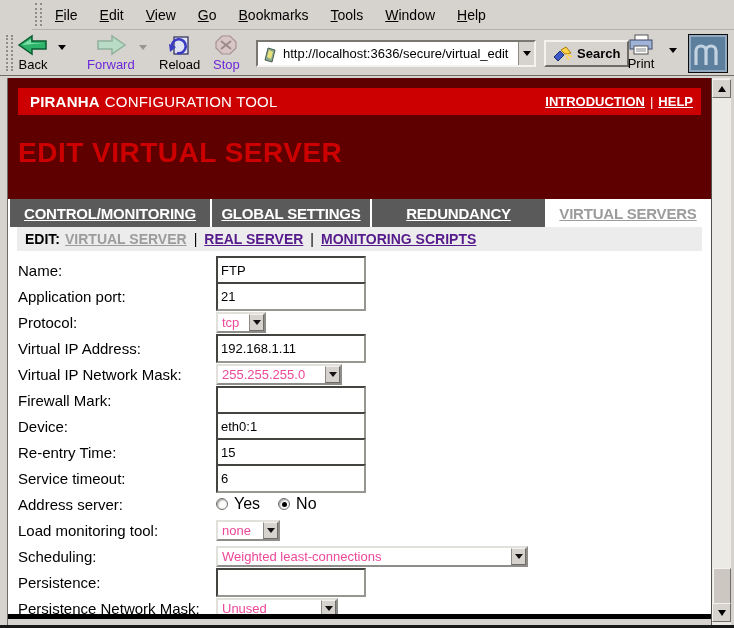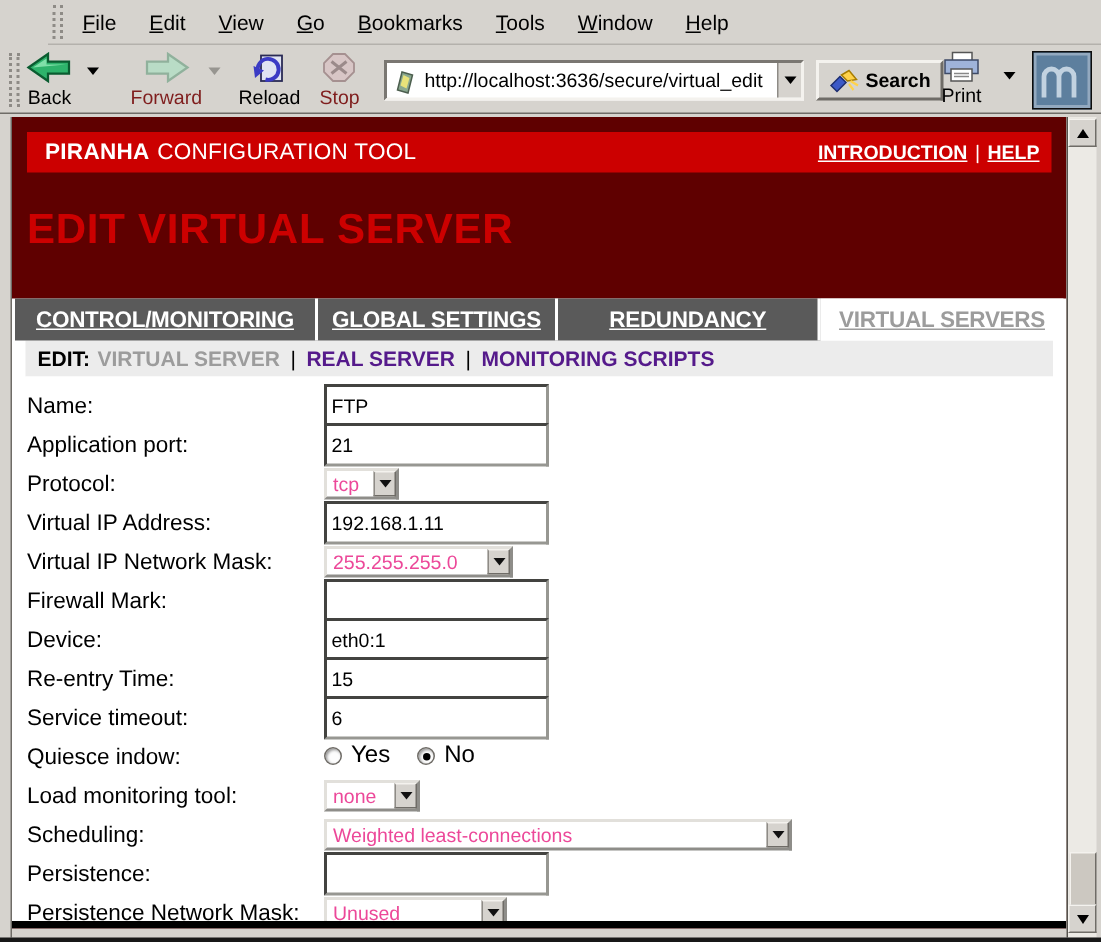--- a/index.html
+++ b/index.html
@@ -13,21 +13,21 @@
   .grip { width:7px; height:80%; margin:0 8px 0 3px; border-left:2px dotted #8e8b86; border-right:2px dotted #8e8b86; }
   .menu-item { font-size:14px; color:#000; margin-right:12px; padding:2px 5px; cursor:default; white-space:nowrap; }
   .menu-item u { text-decoration:underline; }
 
   
   .toolbar { position:absolute; top:31px; left:0; right:0; height:45px; background:#d6d3ce;
              border-bottom:1px solid #6f6c67; }
   .toolbar .grip { position:absolute; left:3px; top:4px; height:36px; }
   .tbtn { position:absolute; top:2px; display:flex; flex-direction:column; align-items:center; padding:1px 3px; }
   .tbtn .lbl { font-size:13px; color:#000; margin-top:1px; }
-  .tbtn.disabled .lbl { color:#7f1d1d; }
+  .tbtn.disabled .lbl { color:#6d28d9; }
   .caret { width:0; height:0; border-left:4px solid transparent; border-right:4px solid transparent;
            border-top:5px solid #000; }
   .caret.dim { border-top-color:#979590; }
   .urlbar { position:absolute; left:256px; top:9px; width:280px; height:27px; background:#fff;
             border:2px solid; border-color:#7a7772 #f4f2ee #f4f2ee #7a7772; display:flex; align-items:center; }
   .urlbar input { flex:1; border:none; outline:none; font-size:13px; font-family:"Liberation Sans",sans-serif;
                   color:#000; background:#fff; min-width:0; padding:0 2px; }
   .url-drop { width:16px; height:100%; background:#d6d3ce; border-left:1px solid #8e8b86;
               display:flex; align-items:center; justify-content:center; }
   .searchbtn { position:absolute; left:544px; top:9px; height:27px; padding:0 7px; background:#d6d3ce;
@@ -59,21 +59,21 @@
   .tabs { display:flex; height:28px; margin:0 2px; }
   .tab { background:#5a5a5a; color:#fff; font-size:15px; font-weight:bold; text-decoration:underline;
          display:flex; align-items:center; justify-content:center; border-right:2px solid #fff; letter-spacing:-.2px; }
   .tab:nth-child(1){ width:202px; } .tab:nth-child(2){ width:160px; } .tab:nth-child(3){ width:175px; }
   .tab:nth-child(4){ flex:1; border-right:none; }
   .tab.active { background:#fff; color:#9c9c9c; }
 
   .subnav { height:24px; margin:0 9px; background:#ececec; display:flex; align-items:center;
             font-size:14px; font-weight:bold; padding-left:8px; }
   .subnav .prefix { color:#000; margin-right:5px; }
-  .subnav a { cursor:pointer; }
+  .subnav a { text-decoration:underline; cursor:pointer; }
   .subnav a.current { color:#9c9c9c; }
   .subnav a.link { color:#551a8b; }
   .subnav .sep { color:#000; font-weight:normal; margin:0 7px; }
 
   .form-area { position:absolute; left:9px; right:9px; top:52px; bottom:5px; background:#fff; padding-top:6px; overflow:hidden; }
   .frow { height:26px; display:flex; align-items:center; padding-left:1px; }
   .flabel { width:198px; font-size:15px; color:#000; flex:0 0 198px; }
   .ti { width:150px; height:29px; border:2px inset #979792; background:#fff; font-size:13px;
         font-family:"Liberation Sans",sans-serif; padding:0 3px; color:#000; outline:none; }
   .sel { height:21px; border:2px outset #e2e0db; background:#fff; display:flex; align-items:center; }
@@ -273,21 +273,21 @@
             </div>
             <div class="frow">
               <div class="flabel">Re-entry Time:</div>
               <input class="ti" type="text" value="15" style="">
             </div>
             <div class="frow">
               <div class="flabel">Service timeout:</div>
               <input class="ti" type="text" value="6" style="">
             </div>
             <div class="frow">
-              <div class="flabel">Quiesce indow:</div>
+              <div class="flabel">Address server:</div>
               <span class="radio"></span>
               <span class="rlabel">Yes</span>
               <span class="radio on"></span>
               <span class="rlabel">No</span>
             </div>
             <div class="frow">
               <div class="flabel">Load monitoring tool:</div>
               <div class="sel" style="width: 64px;">
                 <span class="selv">none</span>
                 <span class="selbtn">

